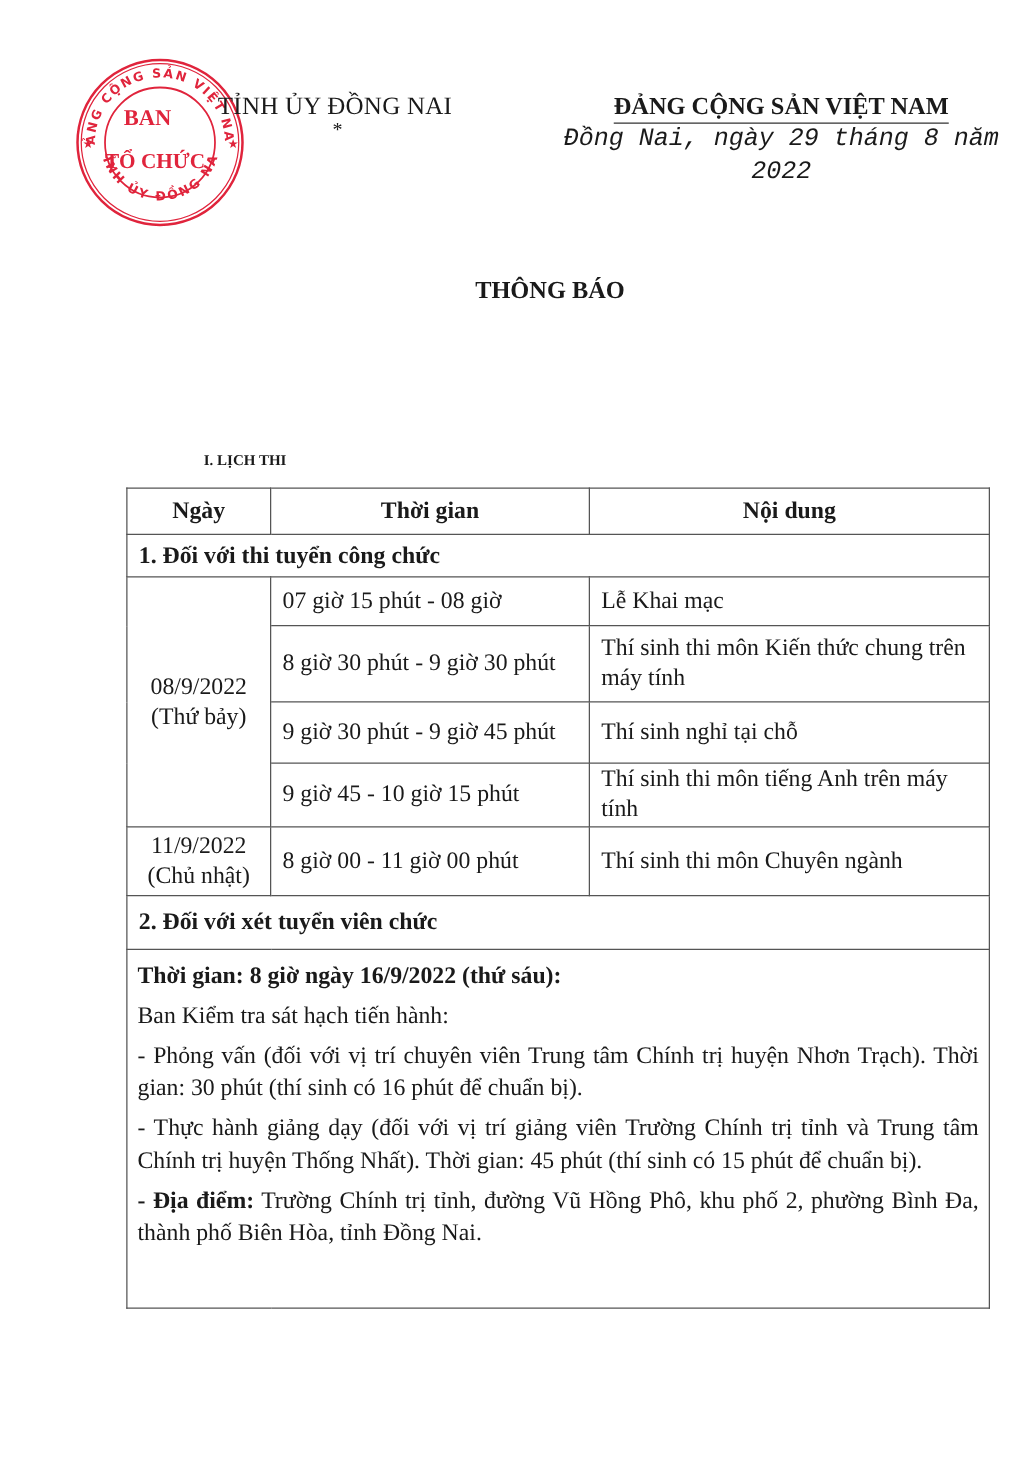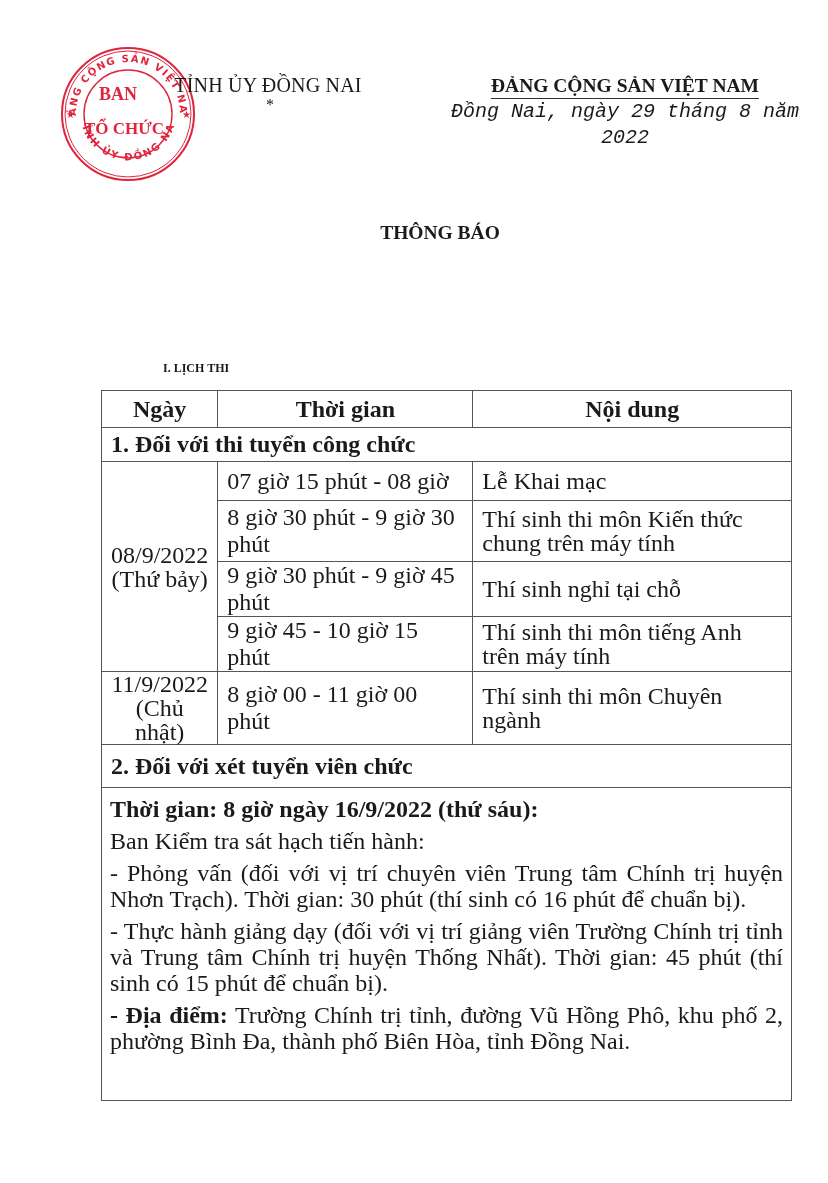--- a/index.html
+++ b/index.html
@@ -18,21 +18,21 @@
 
   .stamp { position:absolute; left:58px; top:44px; width:140px; height:140px; pointer-events:none; }
 
   .title-block { position:absolute; left:80px; top:220px; width:720px; text-align:center; font-weight:bold; }
   .title-block .t1 { font-size:19.5px; line-height:26px; }
   .title-block .t2 { font-size:19.5px; line-height:26px; }
 
   .section-head { position:absolute; left:163px; top:340px; font-size:12px; font-weight:bold;margin-top:21px; }
 
   table.sched { position:absolute; left:101px; top:390px; width:691px; border-collapse:collapse;
-                font-size:24px; }
+                font-size:19px; }
   table.sched td, table.sched th { border:1px solid #555; padding:0 9px; vertical-align:middle; }
   table.sched th { font-weight:bold; text-align:center; height:36px; }
   .col-date { width:96px; text-align:center; line-height:24px; }
   .col-time { width:236px;font-family:Liberation Serif, serif; }
   .group-row td { font-weight:bold; height:33px; padding-left:8px; }
   .row-a td { height:38px; }
   .row-b td { height:60px; }
   .row-c td { height:48px; }
   .row-d td { height:50px; }
   .row-e td { height:54px; }

